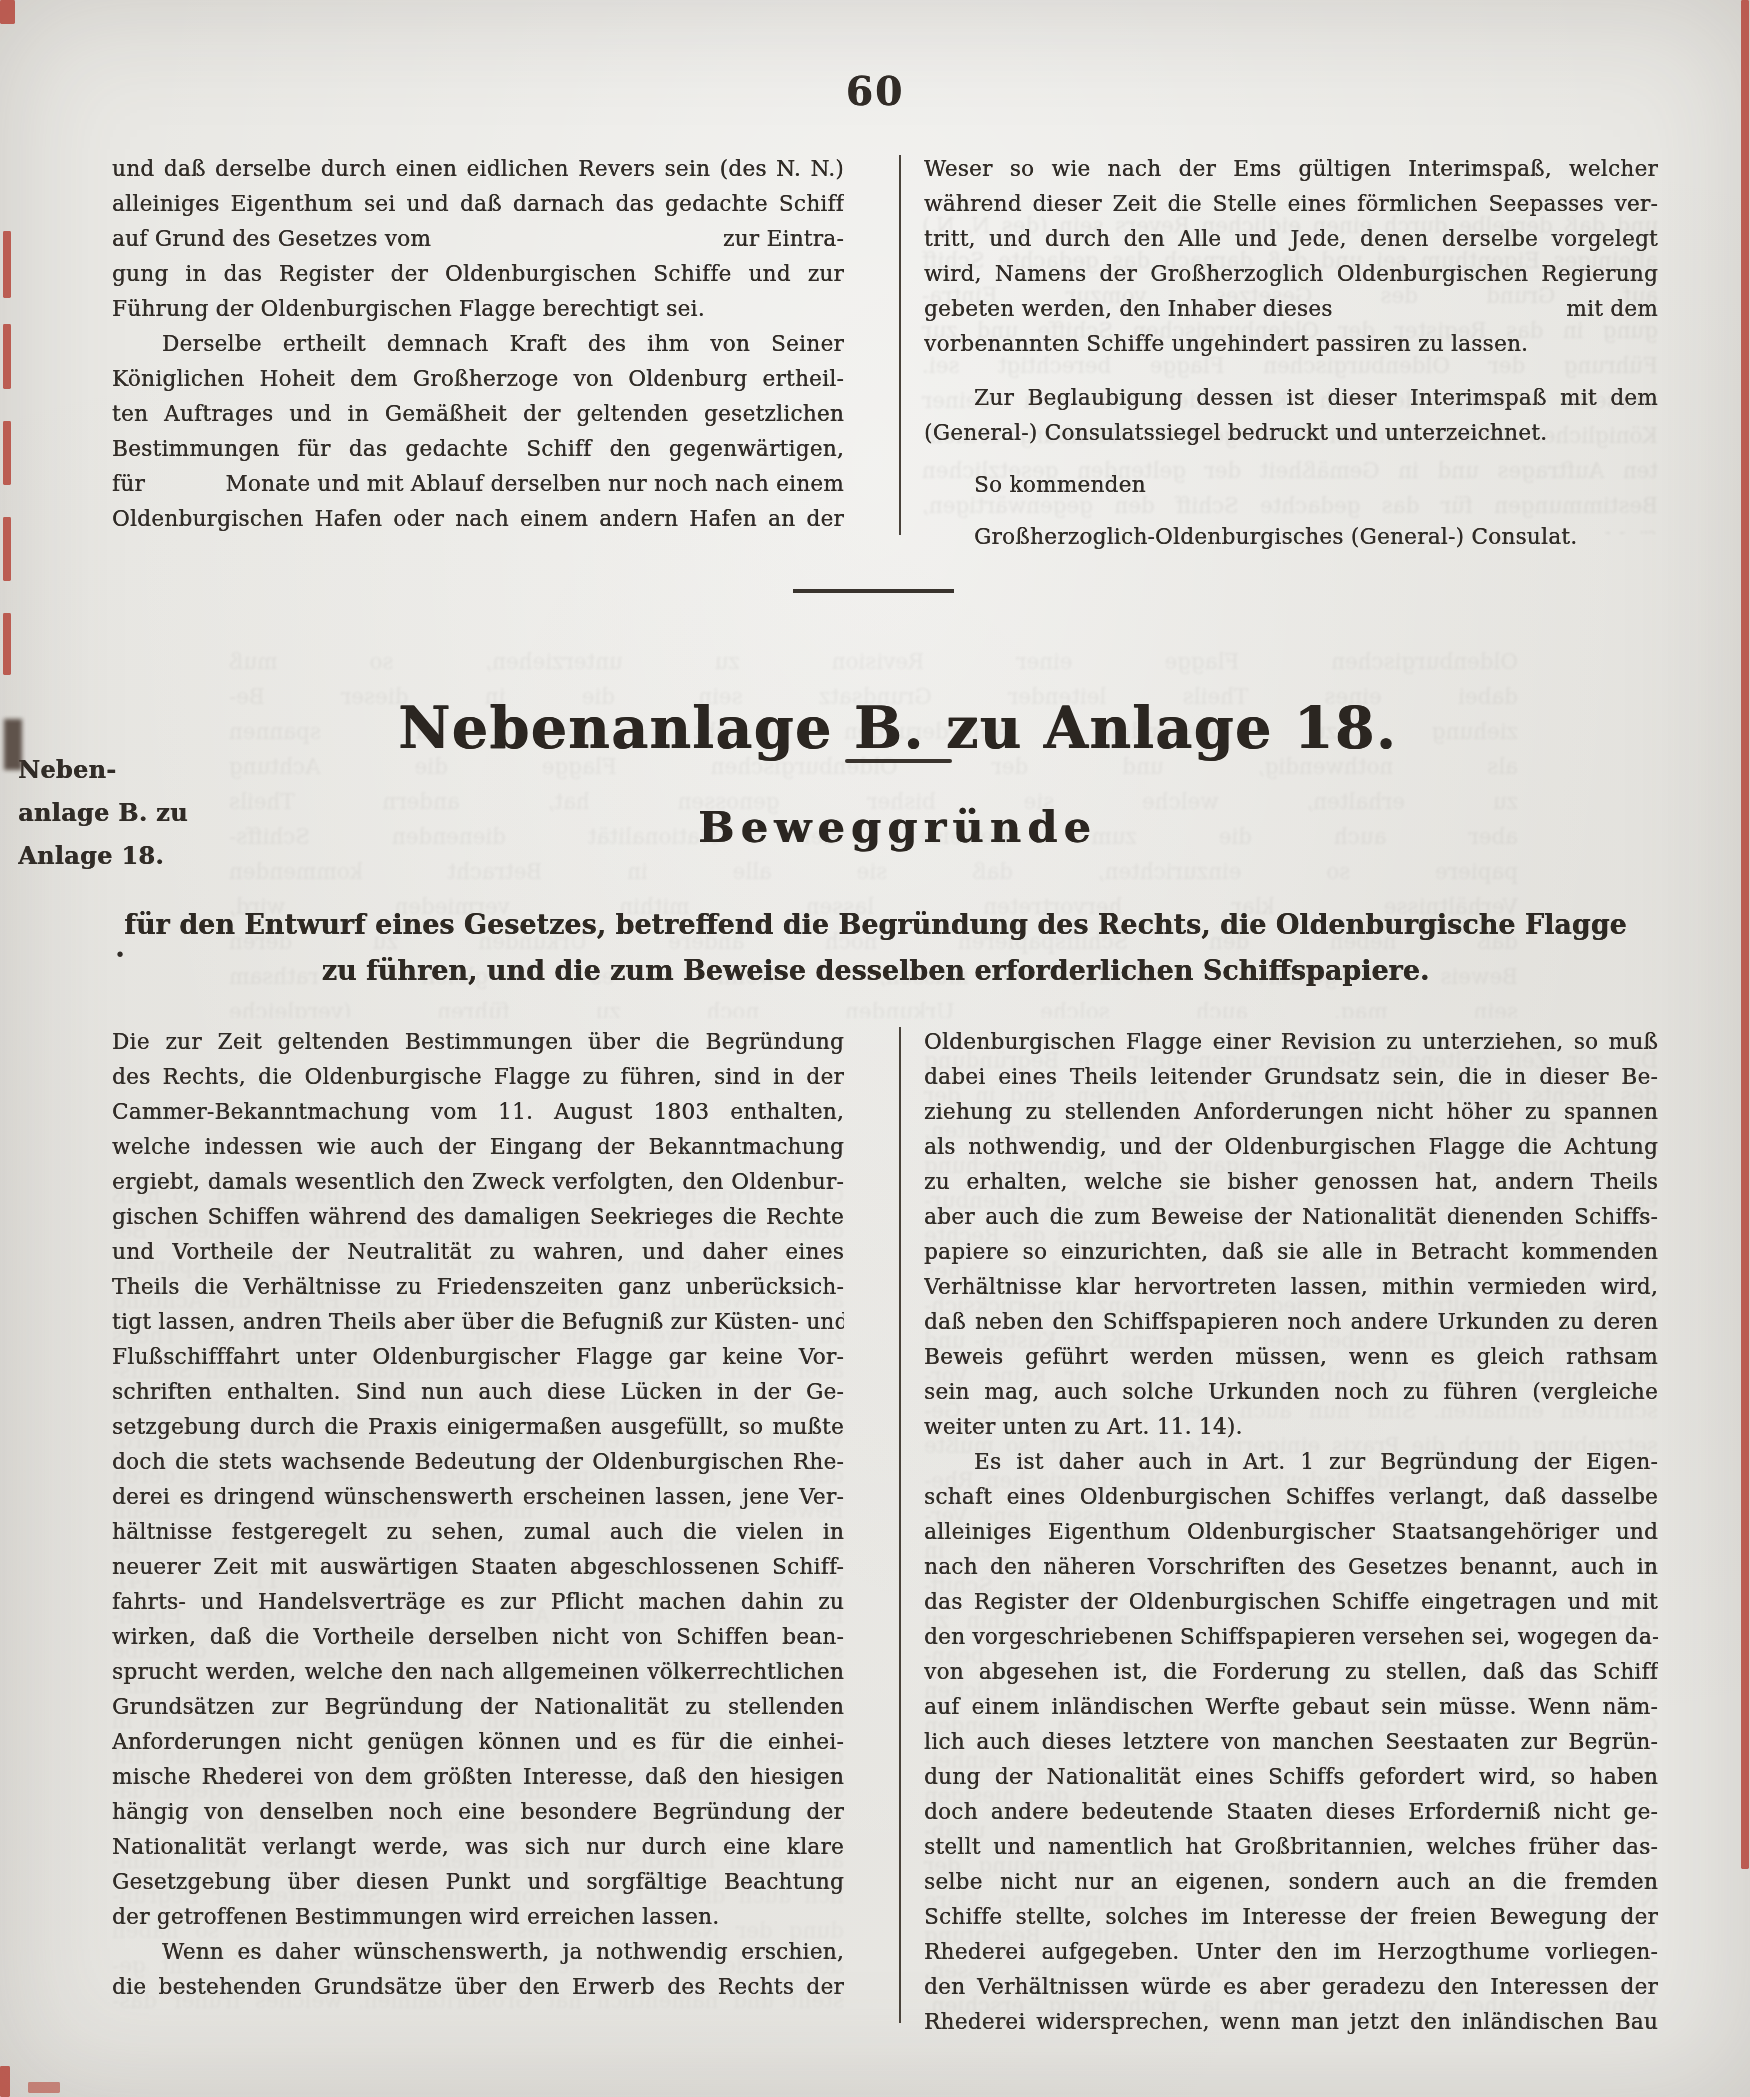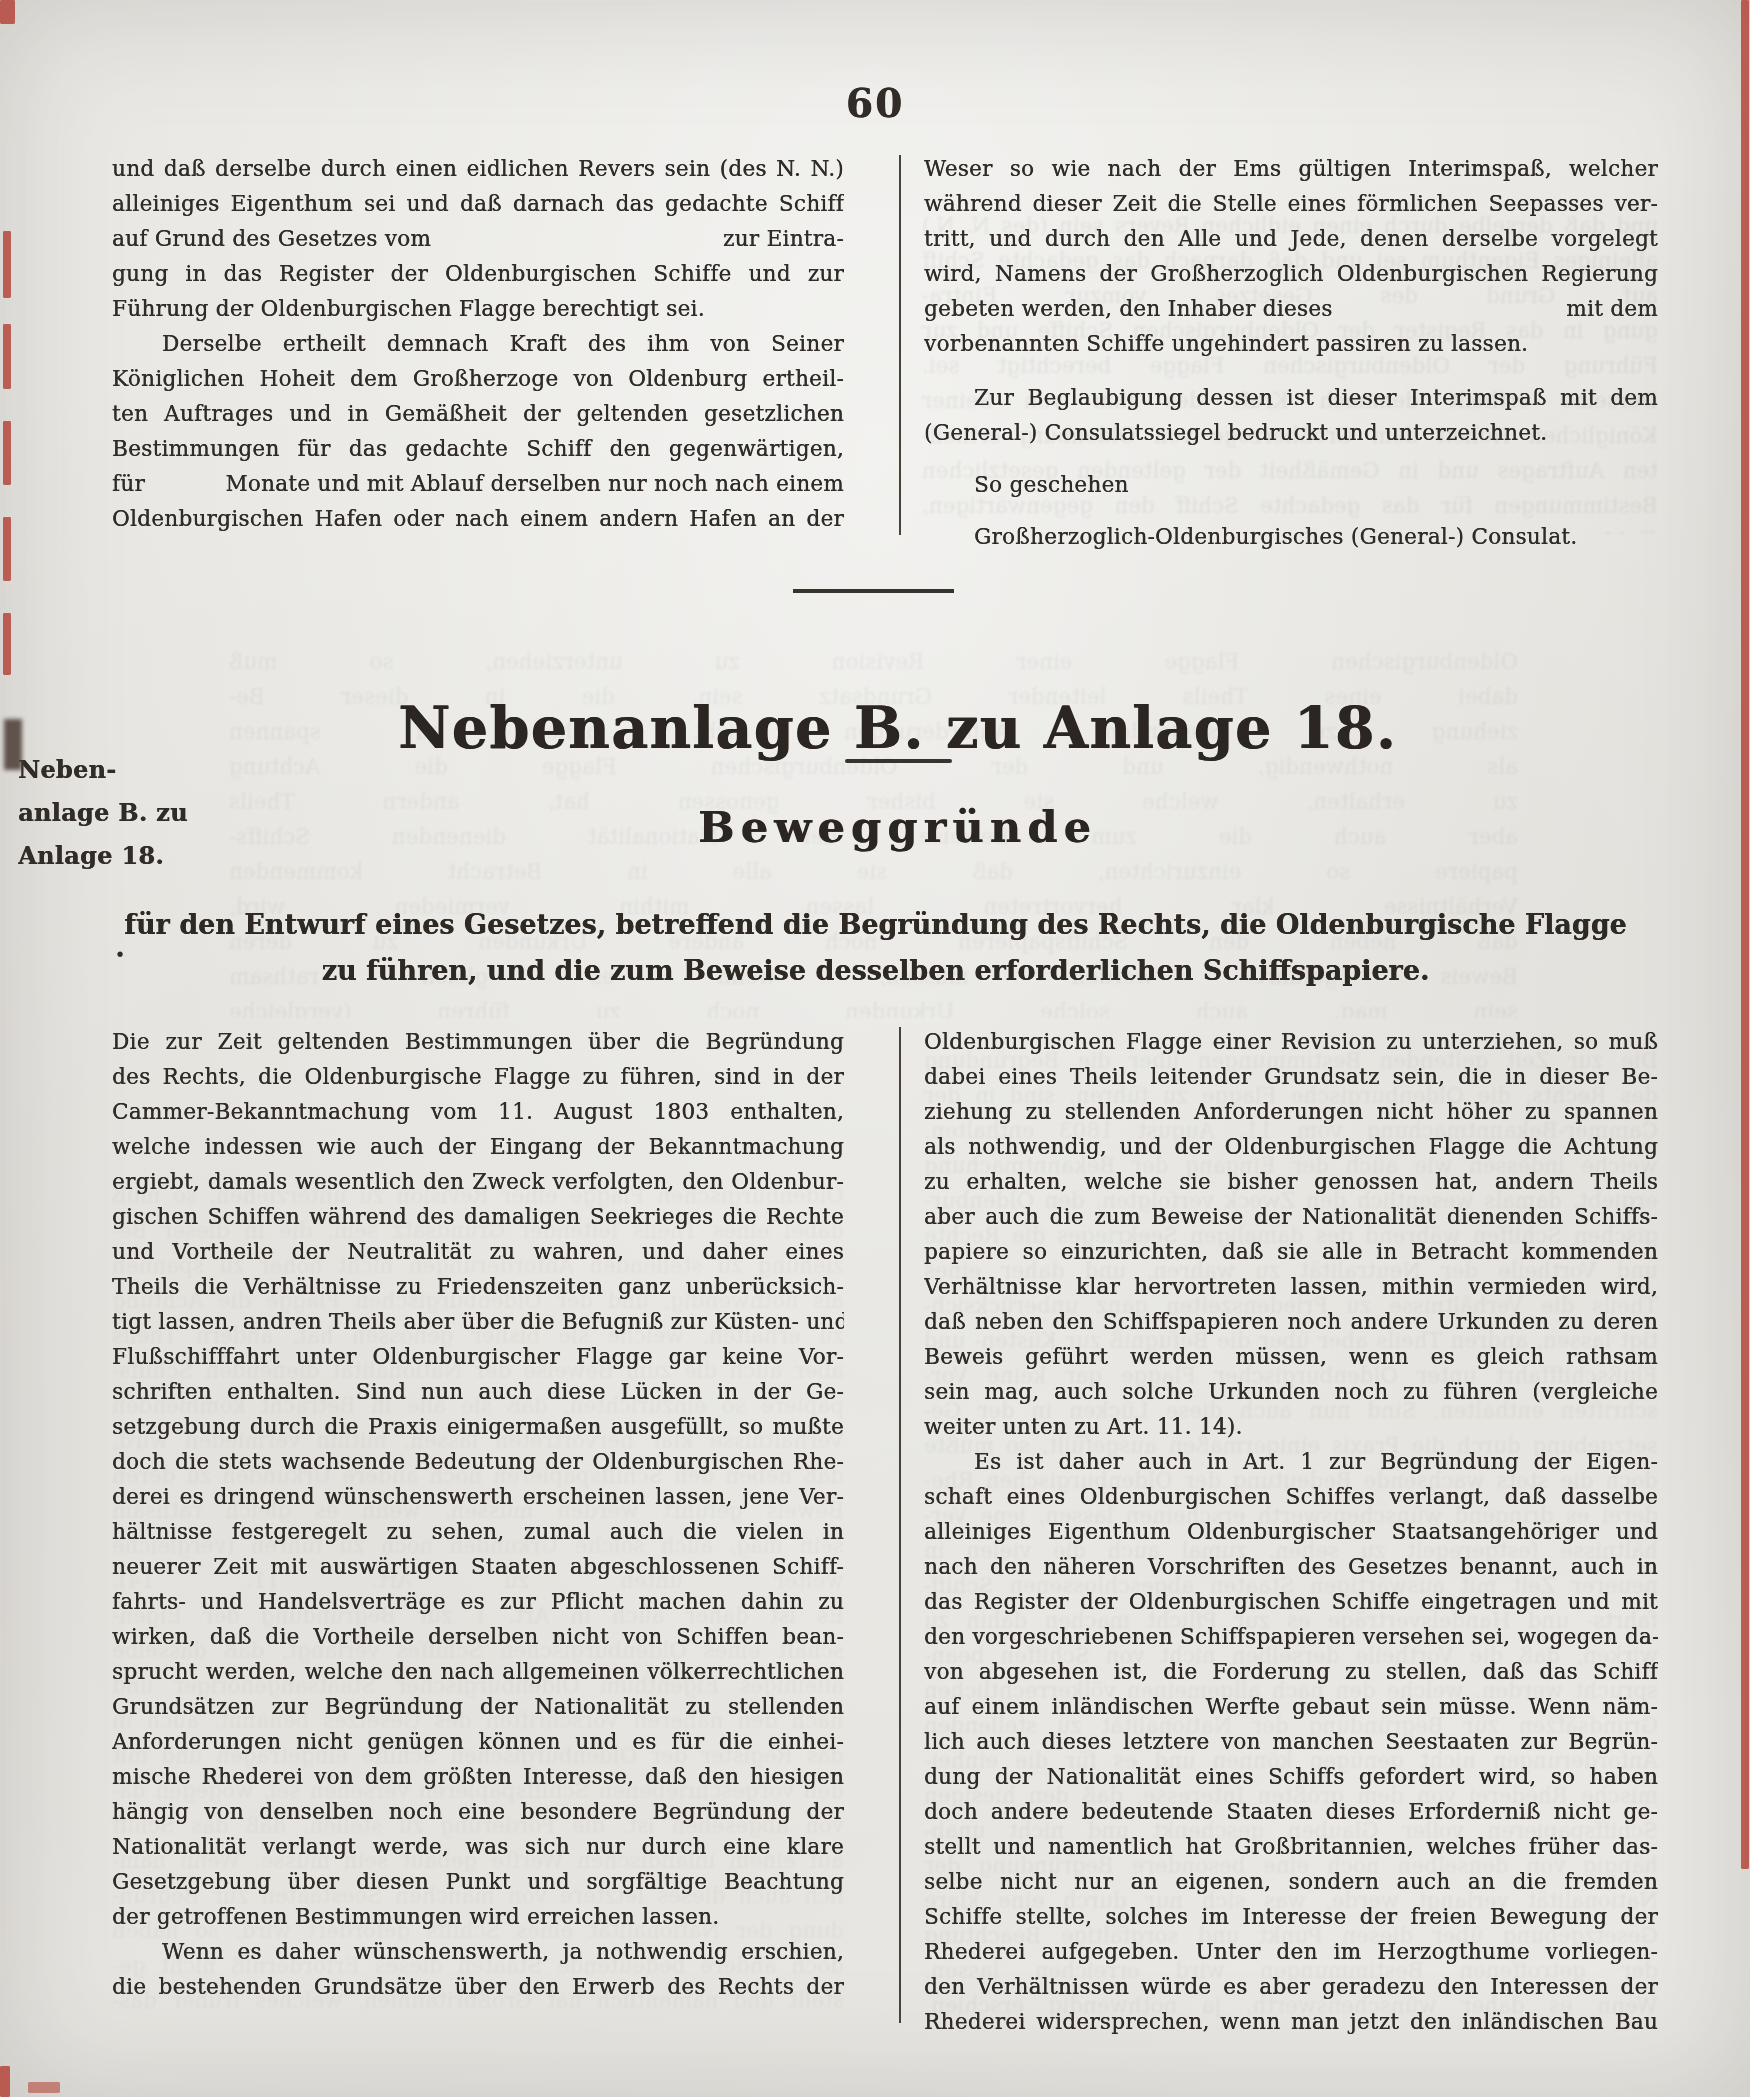--- a/index.html
+++ b/index.html
@@ -24,21 +24,21 @@
     letter-spacing:0.3px;
     text-shadow:0.3px 0 0 currentColor;
     overflow:hidden;white-space:nowrap;
   }
   .col .line.end{text-align-last:left;}
   .col .line.indent{text-indent:50px;}
   .col .line.gap{display:flex;justify-content:space-between;white-space:nowrap;gap:32px;}
   .col .spacer{width:100%;}
   
   .pagenum{left:0;top:68px;width:1750px;text-align:center;
-    font-size:39px;font-weight:bold;letter-spacing:2.1px;text-shadow:0.4px 0 0 currentColor;margin-top:12px;}
+    font-size:39px;font-weight:bold;letter-spacing:2.1px;text-shadow:0.4px 0 0 currentColor;}
   .annex-h{left:111px;top:694px;width:1573px;text-align:center;
     font-size:57px;font-weight:bold;letter-spacing:1.4px;color:#2b2621;
     text-shadow:0.7px 0 0 currentColor;}
   .h-rule{left:845px;top:759px;width:107px;height:4.2px;background:#39332d;border-radius:2.1px;}
   .beweg{left:111px;top:802px;width:1573px;text-align:center;
     font-size:43px;font-weight:bold;letter-spacing:6.2px;color:#2b2621;text-shadow:0.6px 0 0 currentColor;}
   .subtitle{left:89px;top:902px;width:1573px;text-align:center;
     font-size:27px;font-weight:bold;line-height:46px;color:#2e2923;text-shadow:0.3px 0 0 currentColor;}
   .stray-dot{left:115px;top:930px;font-size:29px;font-weight:bold;}
   
@@ -179,21 +179,21 @@
       <div class="line">wird, Namens der Großherzoglich Oldenburgischen Regierung</div>
       <div class="line gap">
         <span>gebeten werden, den Inhaber dieses</span>
         <span>mit dem</span>
       </div>
       <div class="line end">vorbenannten Schiffe ungehindert passiren zu lassen.</div>
       <div class="spacer" style="height: 19.4px;"></div>
       <div class="line indent">Zur Beglaubigung dessen ist dieser Interimspaß mit dem</div>
       <div class="line end">(General-) Consulatssiegel bedruckt und unterzeichnet.</div>
       <div class="spacer" style="height: 16.6px;"></div>
-      <div class="line end indent">So geschehen</div>
+      <div class="line end indent">So kommenden</div>
       <div class="spacer" style="height: 16.6px;"></div>
       <div class="line end indent">Großherzoglich-Oldenburgisches (General-) Consulat.</div>
     </div>
 
   <div class="abs hdash"></div>
 
   <div class="abs mn">
       <div class="line">Neben-</div>
       <div class="line">anlage B. zu</div>
       <div class="line">Anlage 18.</div>

